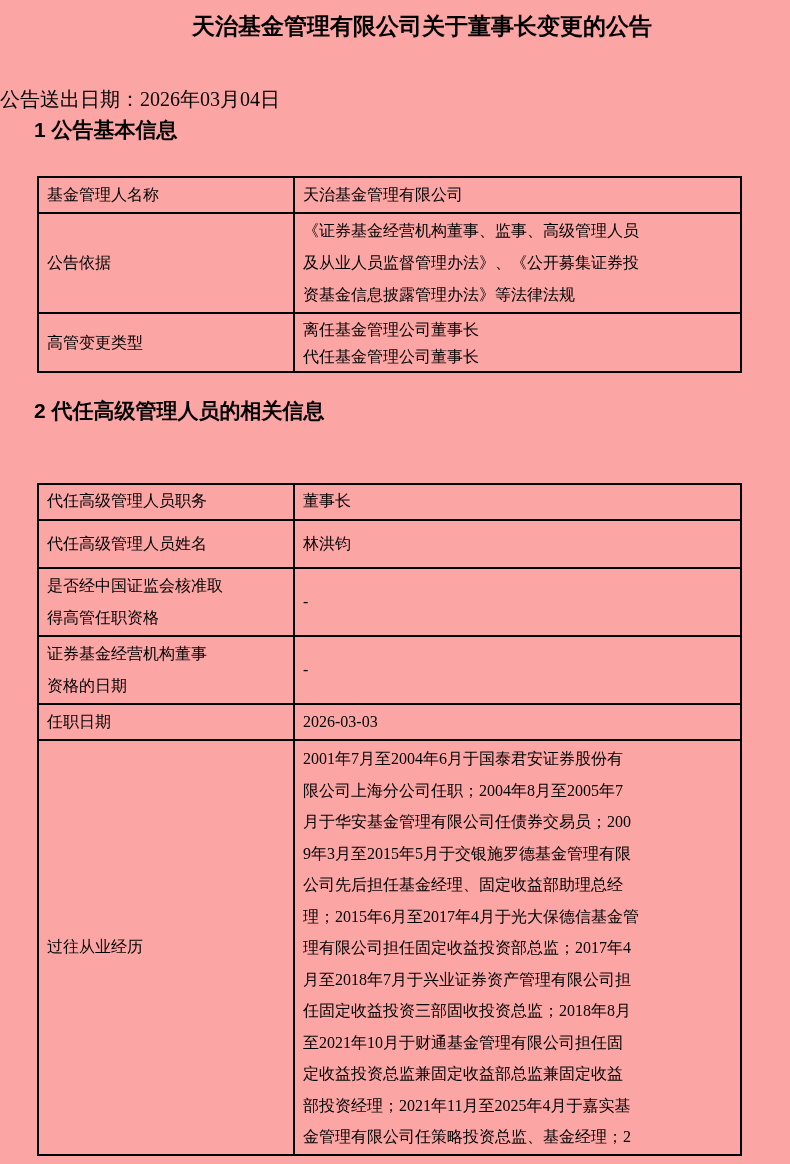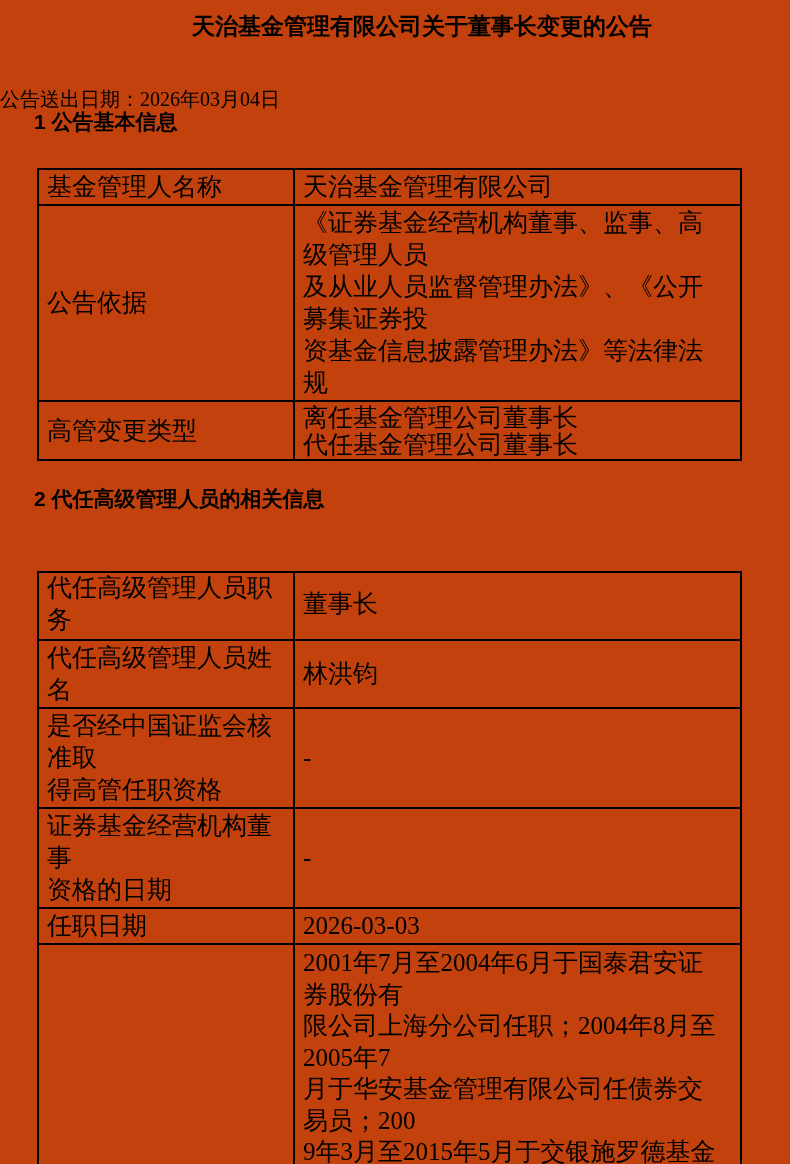--- a/index.html
+++ b/index.html
@@ -5,21 +5,21 @@
   html, body {
     margin: 0;
     padding: 0;
     background: #ffffff;
     color: #000000;
   }
   .page {
     position: relative;
     width: 790px;
     height: 1164px;
-    background: #c2410c;
+    background: #fca5a5;
     overflow: hidden;
     font-family: "Liberation Serif", "DejaVu Serif", serif;
   }
   .title {
     margin: 0;
     padding-top: 13px;
     padding-left: 54px;
     text-align: center;
     font-family: "Liberation Sans", "DejaVu Sans", sans-serif;
     font-weight: bold;
@@ -33,36 +33,36 @@
     line-height: 22px;
     font-family: "Liberation Serif", "DejaVu Serif", serif;
   }
   .section-heading {
     margin: 0 0 0 34px;
     font-family: "Liberation Sans", "DejaVu Sans", sans-serif;
     font-weight: bold;
     font-size: 21px;
     line-height: 22px;
   }
-  .heading-1 { margin-top: 1px; }
+  .heading-1 { margin-top: 9px; }
   .heading-2 { margin-top: 27px; }
   table.info-table {
     border-collapse: collapse;
     table-layout: fixed;
     width: 703px;
     margin-left: 37px;
     border: 2px solid #000000;
   }
   table.table-1 { margin-top: 35px; }
   table.table-2 { margin-top: 61px; }
   .col-label { width: 256px; }
   .col-value { width: 447px; }
   td {
     border: 2px solid #000000;
-    font-size: 25px;
+    font-size: 16px;
     line-height: 32px;
     padding: 1px 14px 1px 8px;
     vertical-align: middle;
     word-break: break-all;
     white-space: pre-line;
   }
   td.value { padding-right: 16px; }
   
   .t1-r0 { height: 36px; }
   .t1-r1 { height: 95px; }

